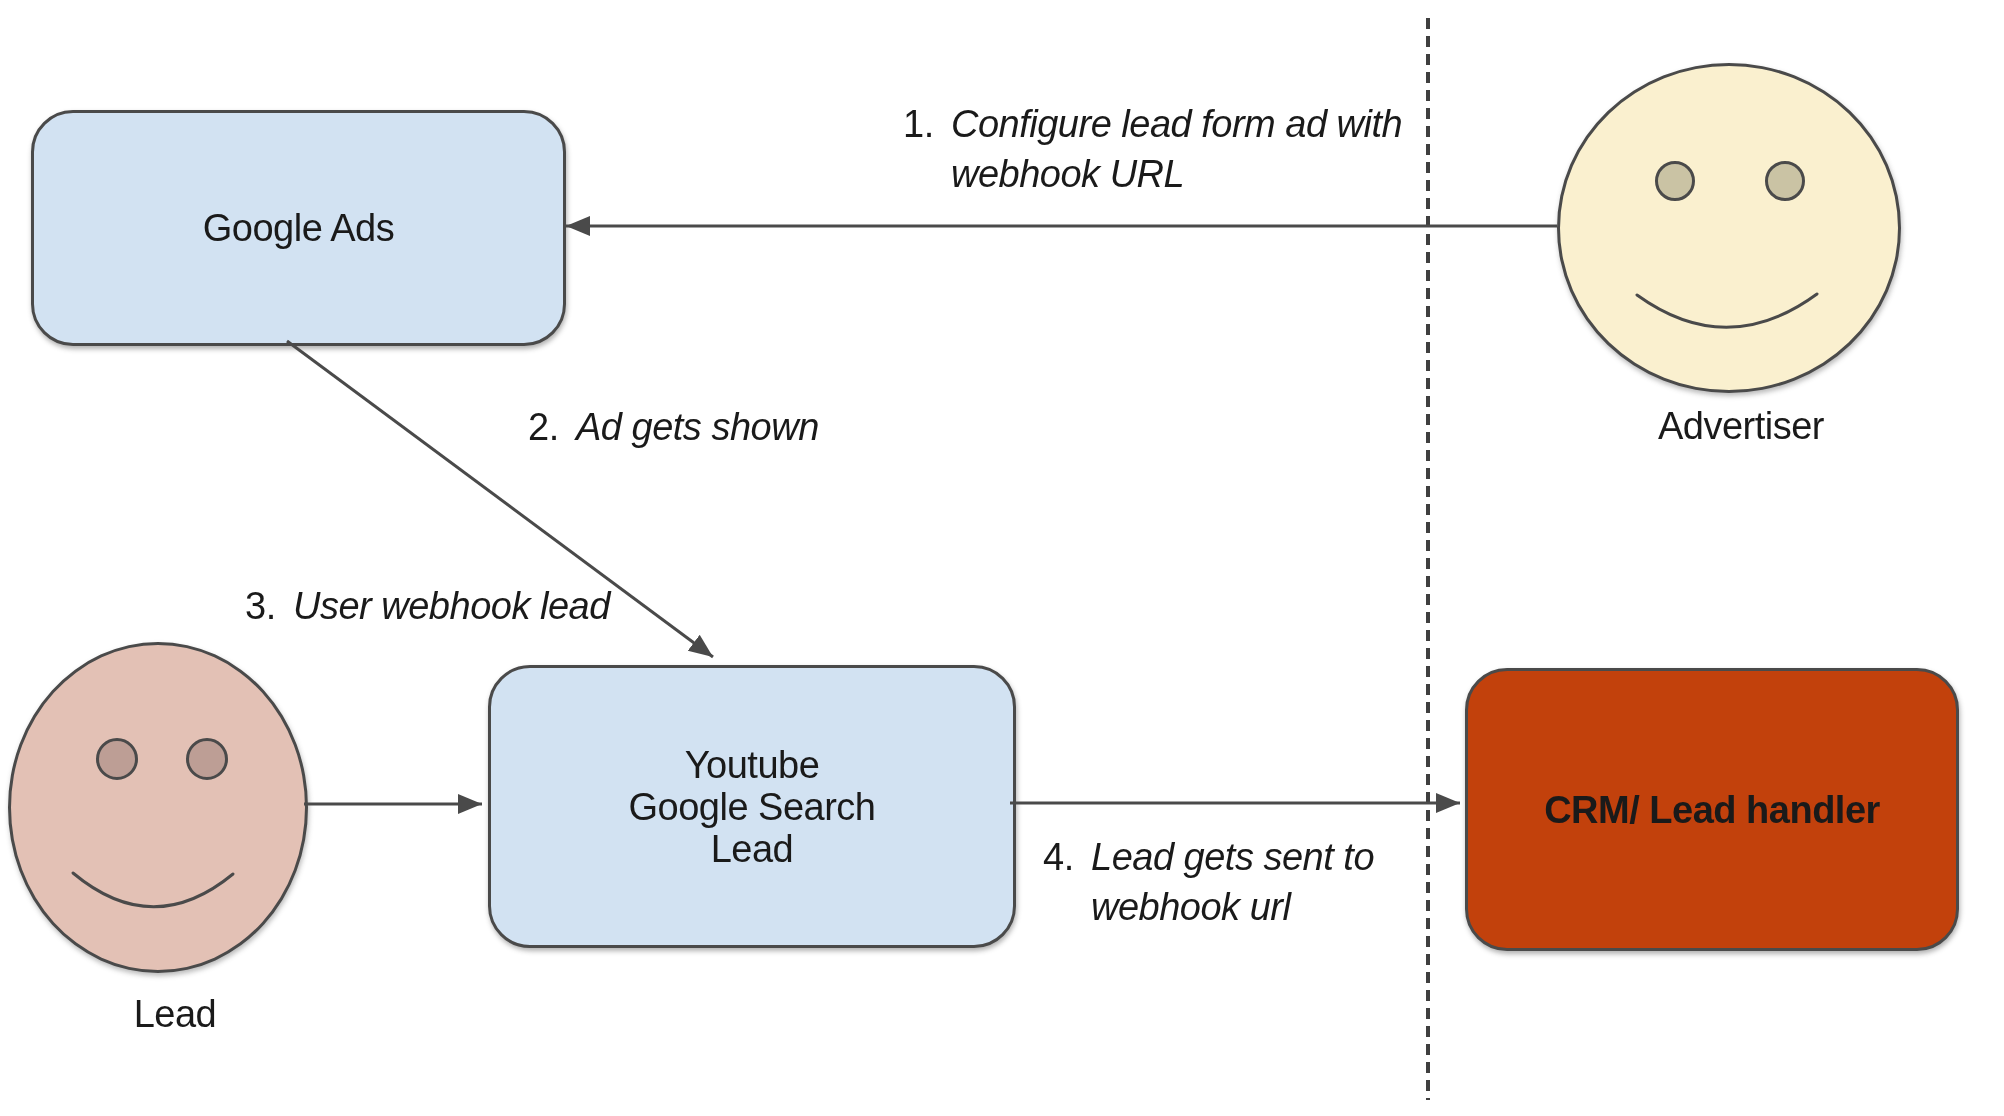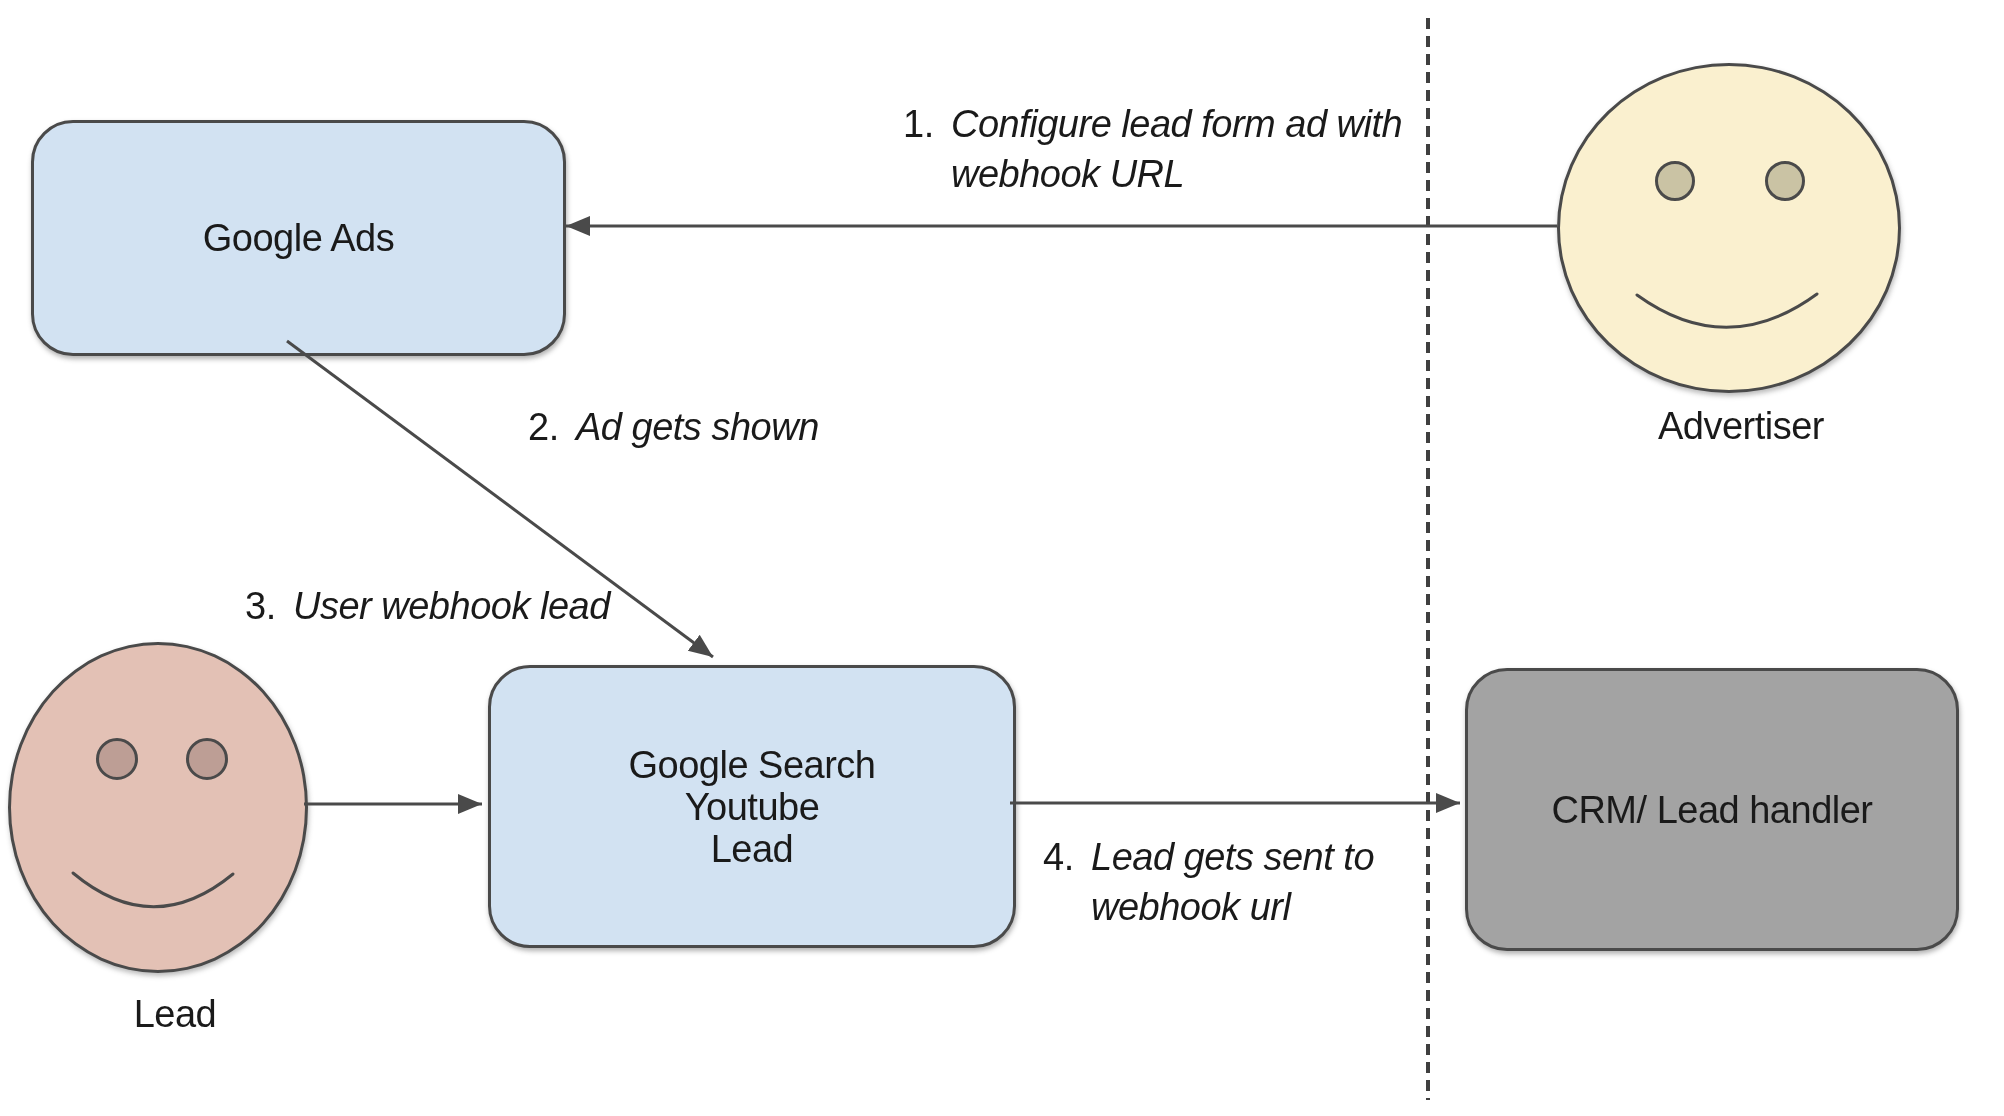--- a/index.html
+++ b/index.html
@@ -11,22 +11,22 @@
   svg.connectors{z-index:5;pointer-events:none;}
 
   
   .node{
     position:absolute;display:flex;align-items:center;justify-content:center;
     border:3px solid #4a4a4a;border-radius:42px;text-align:center;
     font-size:38px;line-height:42px;z-index:2;
     box-shadow:1px 3px 5px rgba(60,60,60,0.4);
   }
   .node.blue{background:#d2e2f2;}
-  .node.yellow{background:#a3a3a3;}
-  #node-google-ads{left:31px;top:120px;width:529px;height:230px;}
+  .node.yellow{background:#c2410c;font-weight:bold;}
+  #node-google-ads{left:31px;top:110px;width:529px;height:230px;}
   #node-google-surfaces{left:488px;top:665px;width:522px;height:277px;}
   #node-crm{left:1465px;top:668px;width:488px;height:277px;}
   .node .stack span{display:block;}
 
   
   .face{
     position:absolute;border:3px solid #4a4a4a;border-radius:50%;z-index:1;
     box-shadow:1px 3px 5px rgba(60,60,60,0.35);
   }
   #face-advertiser{left:1557px;top:63px;width:338px;height:324px;background:#faf0cf;}
@@ -67,22 +67,22 @@
   <div class="face" id="face-user"></div>
   <div class="eye usr" id="usr-eye-left"></div>
   <div class="eye usr" id="usr-eye-right"></div>
 
   <div class="node blue" id="node-google-ads">
     <span>Google Ads</span>
   </div>
 
   <div class="node blue" id="node-google-surfaces">
     <div class="stack">
+      <span>Youtube</span>
       <span>Google Search</span>
-      <span>Youtube</span>
       <span>Lead</span>
     </div>
   </div>
 
   <div class="node yellow" id="node-crm">
     <span>CRM/ Lead handler</span>
   </div>
 
   <svg class="layer connectors" viewBox="0 0 2004 1116">
     <defs>

